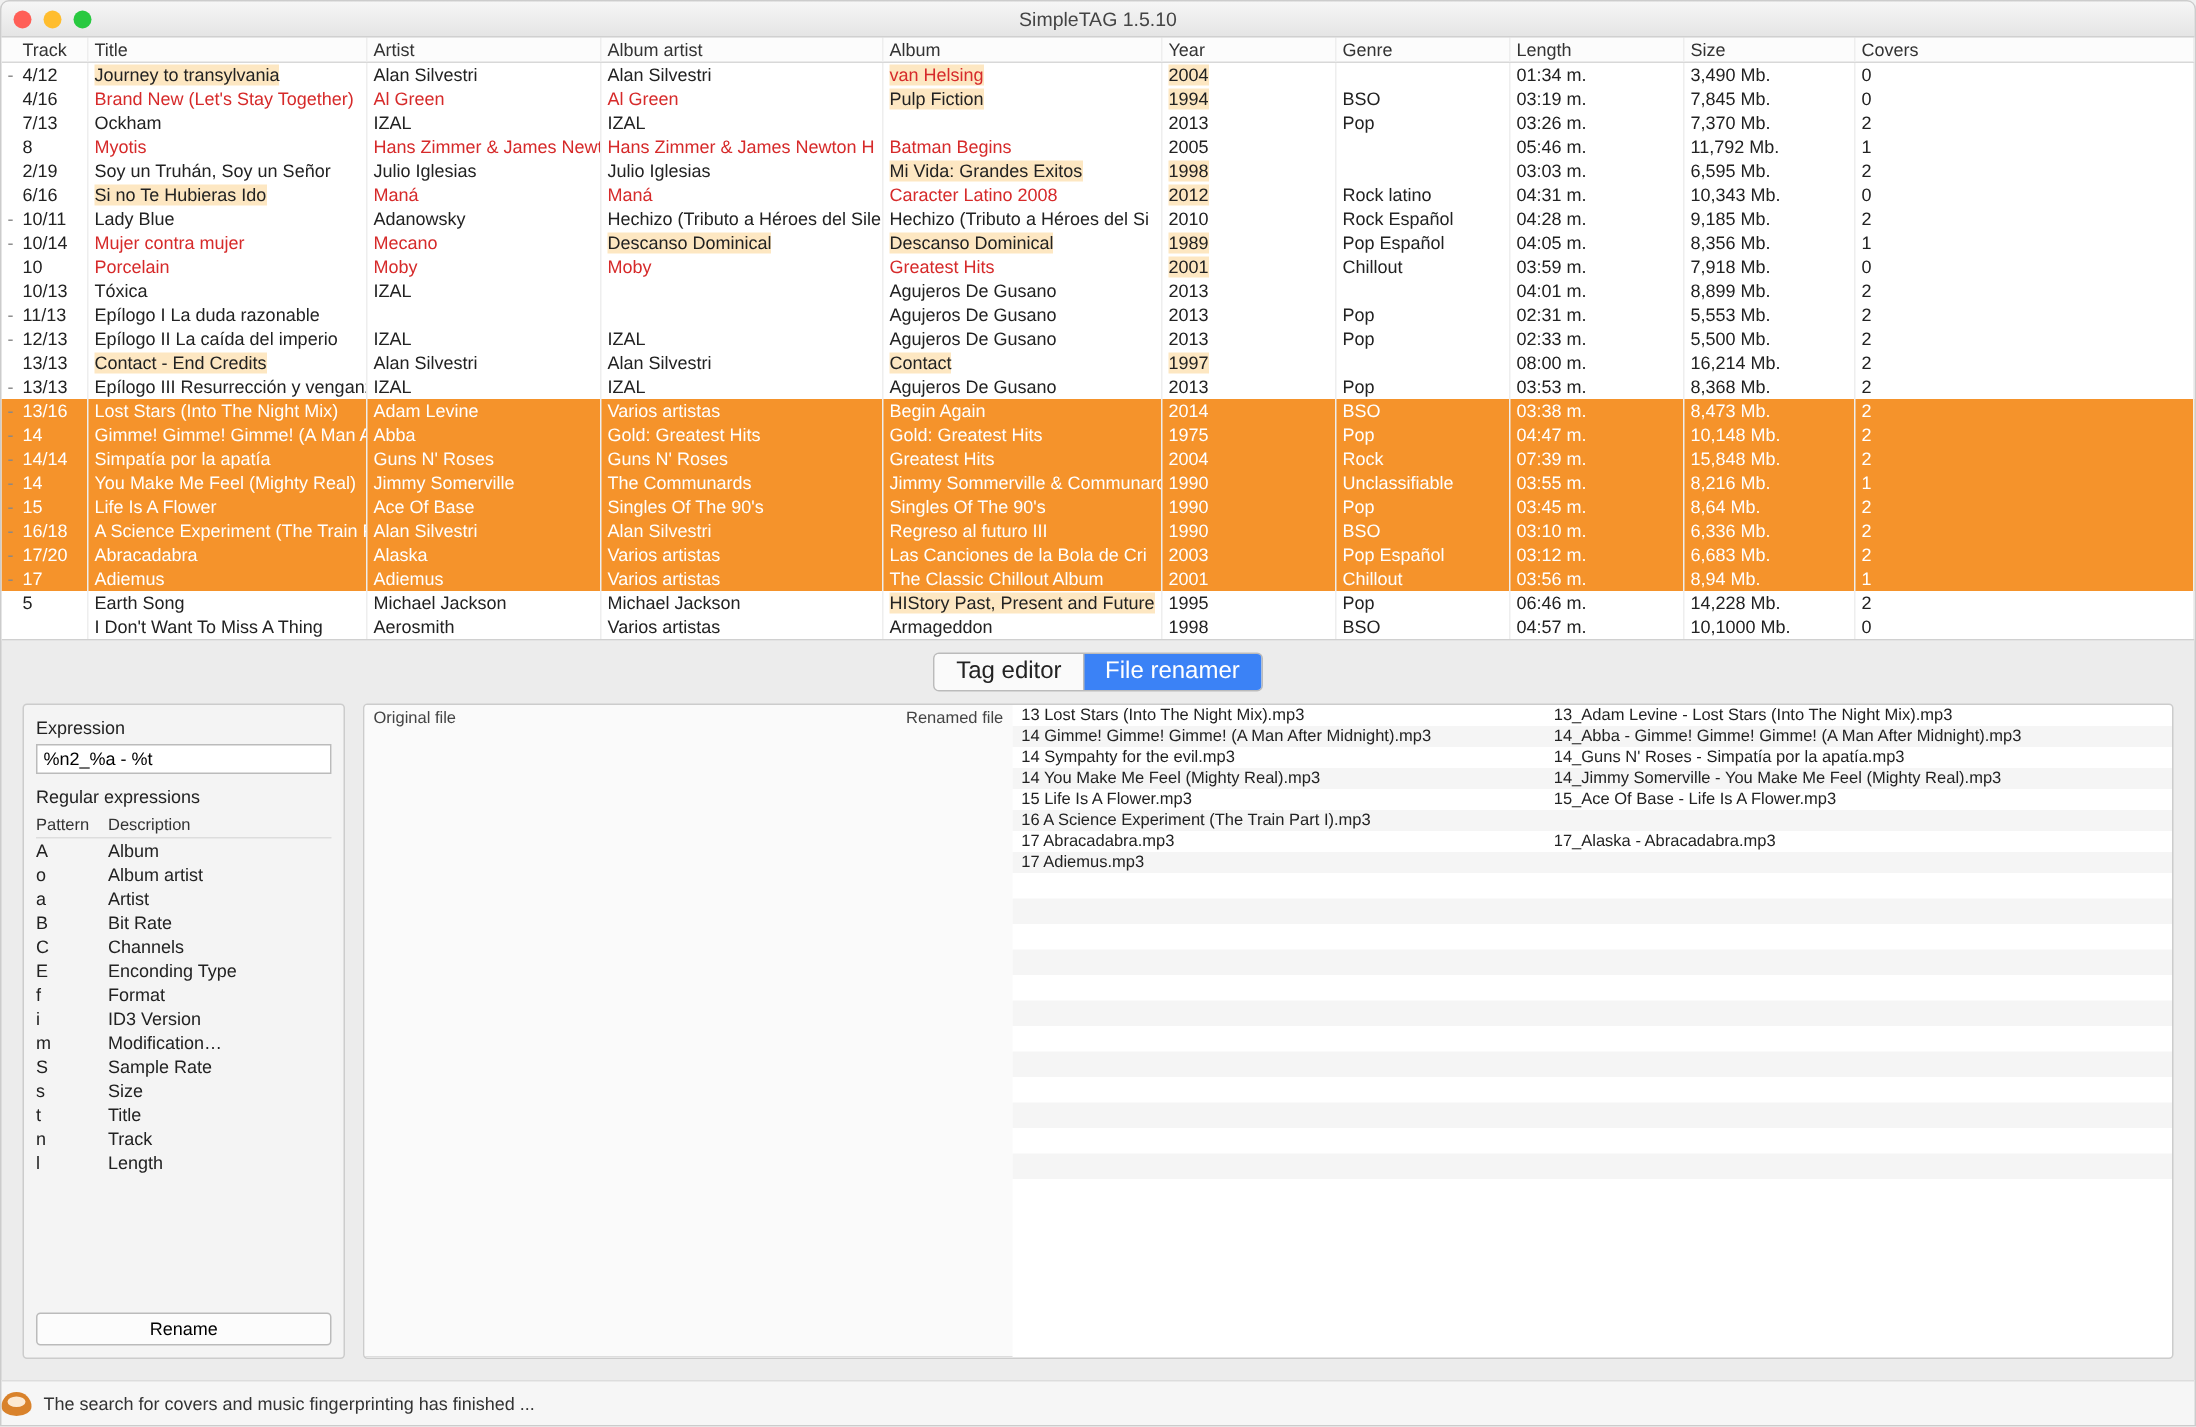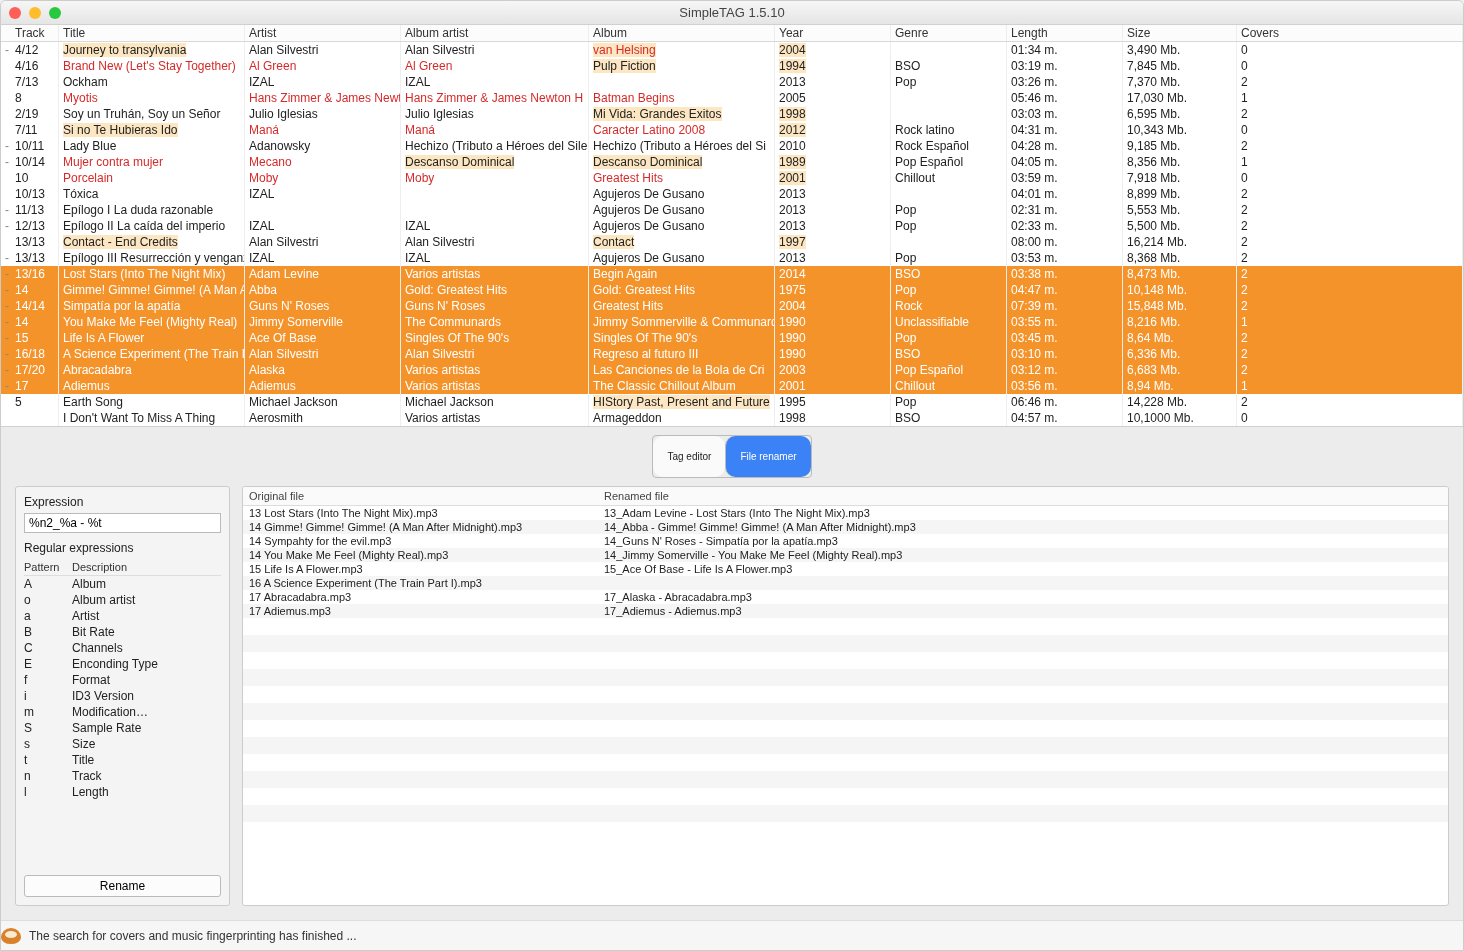--- a/index.html
+++ b/index.html
@@ -26,34 +26,34 @@
 .c-year { width: 116px; flex: 0 0 116px; }
 .c-genre { width: 116px; flex: 0 0 116px; }
 .c-length { width: 116px; flex: 0 0 116px; }
 .c-size { width: 114px; flex: 0 0 114px; }
 .c-covers { flex: 1; }
 .tr.selected { background: #f5932b; color: #fff; }
 .hl { background: #fde7c2; }
 .red { color: #d62a2a; }
 .tabs { display: flex; justify-content: center; padding: 8px 0; }
 .tabgroup { display: flex; border: 1px solid #bbb; border-radius: 4px; overflow: hidden; }
-.tab { padding: 15px 14px; font-size: 10px; background: #fafafa; cursor: default; border-radius: 10px; }
+.tab { padding: 3px 14px; font-size: 16px; background: #fafafa; cursor: default; }
 .tab + .tab { border-left: 1px solid #bbb; }
 .tab.active { background: #3b82f6; color: #fff; }
 .bottom { display: flex; gap: 12px; padding: 0 14px 14px 14px; flex: 1 1 auto; }
 .panel-left { width: 215px; background: #f4f4f4; border: 1px solid #ccc; border-radius: 3px; padding: 8px; display: flex; flex-direction: column; }
 .panel-left h4 { font-weight: 400; font-size: 12px; margin-bottom: 4px; }
 .expr-input { width: 100%; font-size: 12px; padding: 2px 4px; border: 1px solid #bbb; background: #fff; margin-bottom: 8px; }
 .regex-head { display: flex; font-size: 11px; color: #333; padding: 2px 0; border-bottom: 1px solid #ddd; }
 .regex-head .p { width: 48px; }
 .regex-list { flex: 1; overflow: auto; }
 .regex-row { display: flex; font-size: 12px; padding: 1px 0; }
 .regex-row .p { width: 48px; }
 .rename-btn { margin-top: 8px; padding: 3px 0; font-size: 12px; background: #fcfcfc; border: 1px solid #bbb; border-radius: 3px; text-align: center; }
-.panel-right { flex: 1; background: #fff; border: 1px solid #ccc; border-radius: 3px; display: flex; flex-direction: column; overflow: hidden; }
+.panel-right { flex: 1; background: #fff; border: 1px solid #ccc; border-radius: 3px; display: flex; overflow: hidden; }
 .pr-head { display: flex; font-size: 11px; color: #444; padding: 3px 6px; border-bottom: 1px solid #ddd; background: #fafafa; }
 .pr-head .c1, .pr-row .c1 { width: 355px; }
 .pr-head .c2, .pr-row .c2 { flex: 1; }
 .pr-body { flex: 1; }
 .pr-row { display: flex; font-size: 11px; padding: 1px 6px; }
 .pr-row:nth-child(even) { background: #f5f5f5; }
 .empty-row { height: 17px; }
 .statusbar { height: 30px; background: #f6f6f6; border-top: 1px solid #ddd; display: flex; align-items: center; padding: 0 0; gap: 8px; font-size: 12px; color: #333; }
 .status-icon { width: 20px; height: 16px; background: #d9822b; border-radius: 50% 50% 50% 50% / 60% 60% 40% 40%; position: relative; }
 .status-icon::after { content: ""; position: absolute; top: 3px; left: 4px; width: 12px; height: 7px; background: #fce9d2; border-radius: 50%; }
@@ -128,39 +128,39 @@
         <div class="tr">
           <div class="td c-dot"></div>
           <div class="td c-track"><span>8</span></div>
           <div class="td c-title"><span class="red">Myotis</span></div>
           <div class="td c-artist"><span class="red">Hans Zimmer &amp; James Newton Howard</span></div>
           <div class="td c-albumartist"><span class="red">Hans Zimmer &amp; James Newton H</span></div>
           <div class="td c-album"><span class="red">Batman Begins</span></div>
           <div class="td c-year"><span>2005</span></div>
           <div class="td c-genre"><span></span></div>
           <div class="td c-length"><span>05:46 m.</span></div>
-          <div class="td c-size"><span>17,030 Mb.</span></div>
+          <div class="td c-size"><span>11,792 Mb.</span></div>
           <div class="td c-covers"><span>1</span></div>
         </div>
         <div class="tr">
           <div class="td c-dot"></div>
           <div class="td c-track"><span>2/19</span></div>
           <div class="td c-title"><span>Soy un Truhán, Soy un Señor</span></div>
           <div class="td c-artist"><span>Julio Iglesias</span></div>
           <div class="td c-albumartist"><span>Julio Iglesias</span></div>
           <div class="td c-album"><span class="hl">Mi Vida: Grandes Exitos</span></div>
           <div class="td c-year"><span class="hl">1998</span></div>
           <div class="td c-genre"><span></span></div>
           <div class="td c-length"><span>03:03 m.</span></div>
           <div class="td c-size"><span>6,595 Mb.</span></div>
           <div class="td c-covers"><span>2</span></div>
         </div>
         <div class="tr">
           <div class="td c-dot"></div>
-          <div class="td c-track"><span>7/11</span></div>
+          <div class="td c-track"><span>6/16</span></div>
           <div class="td c-title"><span class="hl">Si no Te Hubieras Ido</span></div>
           <div class="td c-artist"><span class="red">Maná</span></div>
           <div class="td c-albumartist"><span class="red">Maná</span></div>
           <div class="td c-album"><span class="red">Caracter Latino 2008</span></div>
           <div class="td c-year"><span class="hl">2012</span></div>
           <div class="td c-genre"><span>Rock latino</span></div>
           <div class="td c-length"><span>04:31 m.</span></div>
           <div class="td c-size"><span>10,343 Mb.</span></div>
           <div class="td c-covers"><span>0</span></div>
         </div>
@@ -505,21 +505,20 @@
           </div>
           <div class="pr-row">
             <div class="c1">16 A Science Experiment  (The Train Part I).mp3</div>
           </div>
           <div class="pr-row">
             <div class="c1">17 Abracadabra.mp3</div>
             <div class="c2">17_Alaska - Abracadabra.mp3</div>
           </div>
           <div class="pr-row">
             <div class="c1">17 Adiemus.mp3</div>
-            <div class="c2">17_Adiemus - Adiemus.mp3</div>
           </div>
           <div class="pr-row empty-row"></div>
           <div class="pr-row empty-row"></div>
           <div class="pr-row empty-row"></div>
           <div class="pr-row empty-row"></div>
           <div class="pr-row empty-row"></div>
           <div class="pr-row empty-row"></div>
           <div class="pr-row empty-row"></div>
           <div class="pr-row empty-row"></div>
           <div class="pr-row empty-row"></div>

